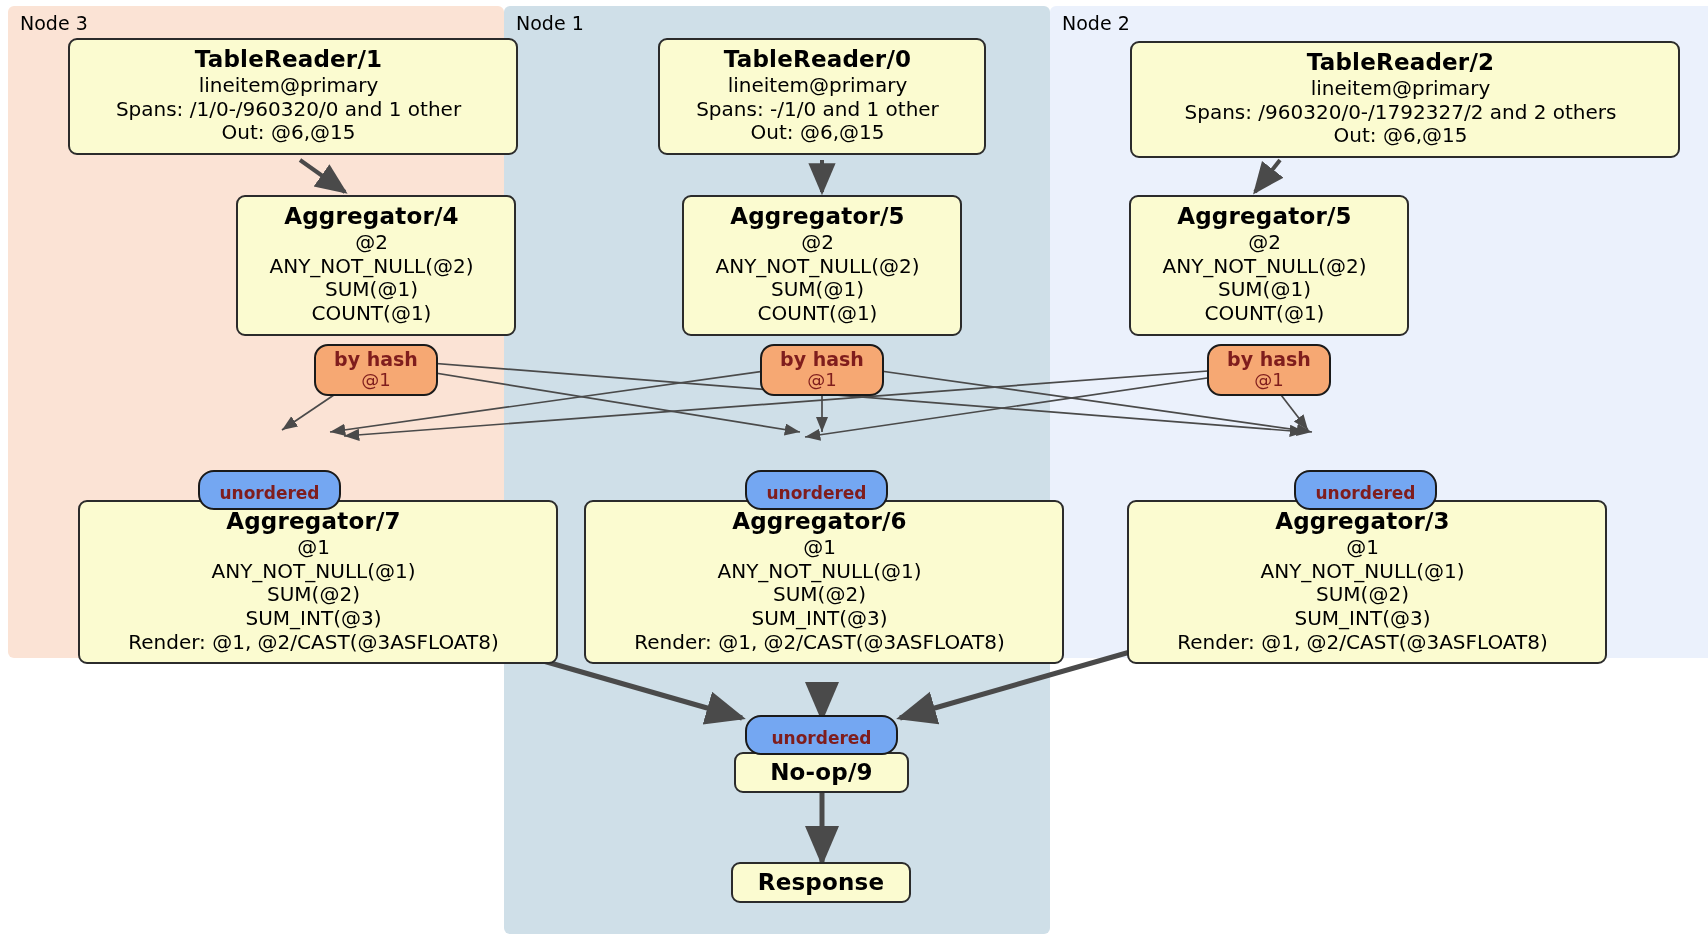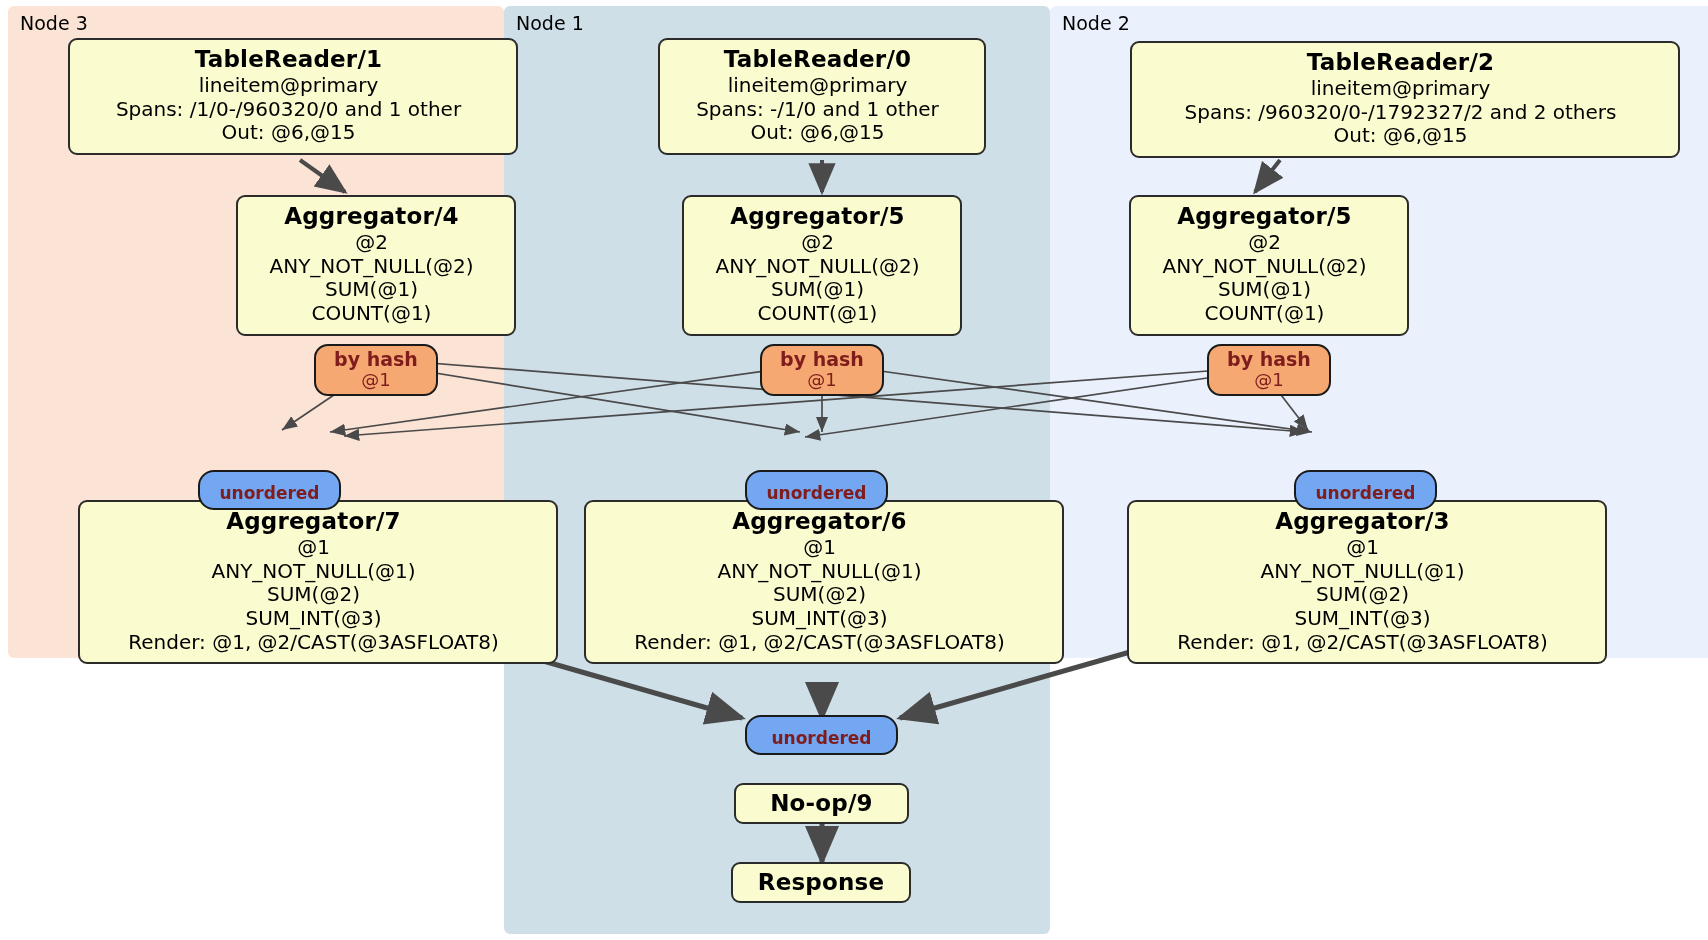--- a/index.html
+++ b/index.html
@@ -261,21 +261,21 @@
     <span class="det">ANY_NOT_NULL(@1)</span>
     <span class="det">SUM(@2)</span>
     <span class="det">SUM_INT(@3)</span>
     <span class="det">Render: @1, @2/CAST(@3ASFLOAT8)</span>
   </div>
 
   <div class="pill unordered" style="left:745px; top:715px; width:153px;">
     <span>unordered</span>
   </div>
 
-  <div class="proc compact" style="left:734px; top:783px; width:175px;">
+  <div class="proc compact" style="left:734px; top:752px; width:175px;">
     <span class="title">No-op/9</span>
   </div>
 
   <div class="proc compact" style="left:731px; top:862px; width:180px;">
     <span class="title">Response</span>
   </div>
 
 </div>
 
 </body></html>

